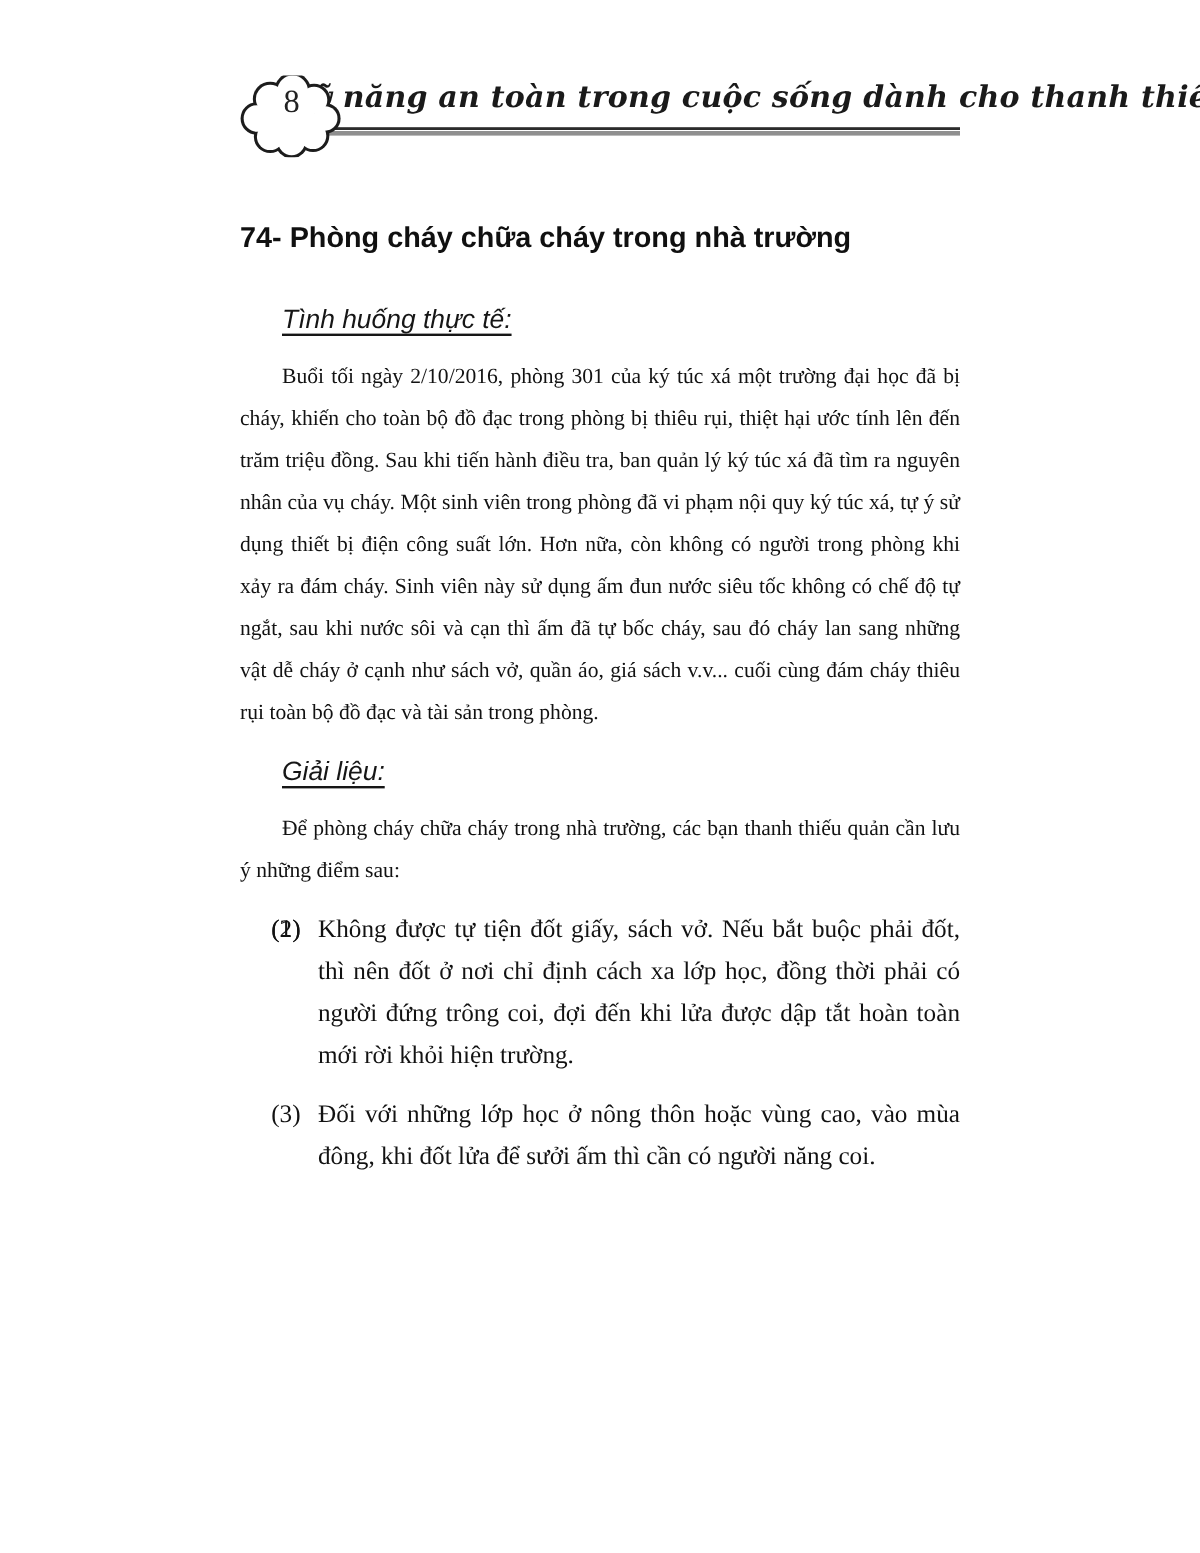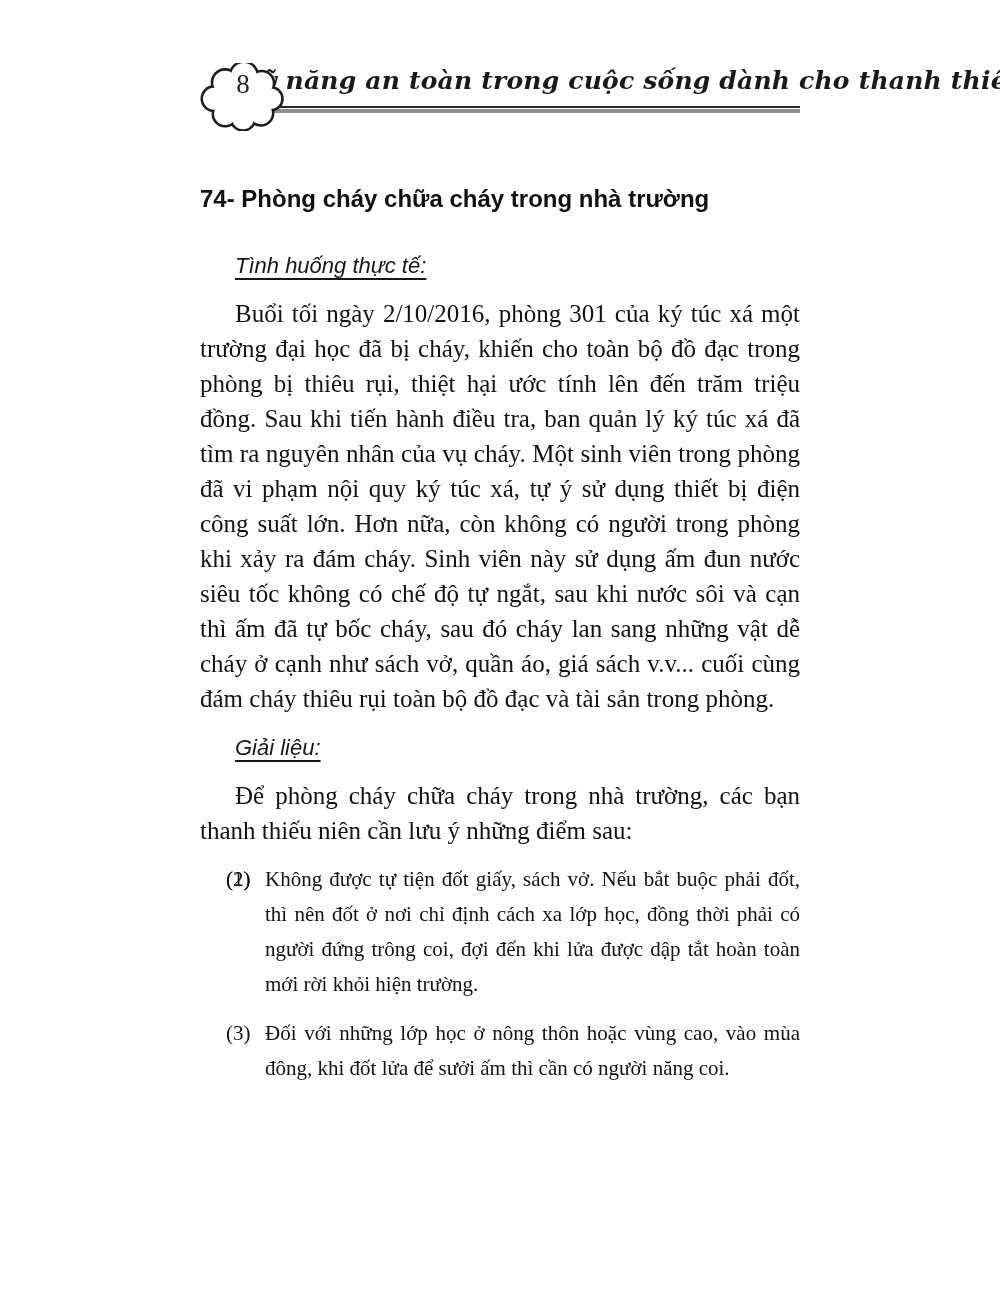--- a/index.html
+++ b/index.html
@@ -85,21 +85,21 @@
     line-height: 28px;
     color: #161616;
     text-decoration: underline;
     text-decoration-thickness: 1.5px;
     text-underline-offset: 5px;
     width: fit-content;
   }
 
   .body-par {
     margin: 0 0 10px 0;
-    font-size: 25px;
+    font-size: 18px;
     line-height: 35px;
     text-align: justify;
     text-indent: 35px;
     color: #121212;
   }
   .body-par.last-of-block { margin-bottom: 18px; }
 
   .numlist { list-style: none; margin: 6px 0 0 0; padding: 0; }
   .numitem {
     position: relative;
@@ -161,21 +161,21 @@
 
     <h1 class="heading">74- Phòng cháy chữa cháy trong nhà trường</h1>
 
     <div class="sublabel">Tình huống thực tế:</div>
 
     <p class="body-par last-of-block">Buổi tối ngày 2/10/2016, phòng 301 của ký túc xá một trường đại học đã bị cháy, khiến cho toàn bộ đồ đạc trong phòng bị thiêu rụi, thiệt hại ước tính lên đến trăm triệu đồng. Sau khi tiến hành điều tra, ban quản lý ký túc xá đã tìm ra nguyên nhân của vụ cháy. Một sinh viên trong phòng đã vi phạm nội quy ký túc xá, tự ý sử dụng thiết bị điện công suất lớn. Hơn nữa, còn không có người trong phòng khi xảy ra đám cháy. Sinh viên này sử dụng ấm đun nước siêu tốc không có chế độ tự ngắt, sau khi nước sôi và cạn thì ấm đã tự bốc cháy, sau đó cháy lan sang những vật dễ cháy ở cạnh như sách vở, quần áo, giá sách v.v... cuối cùng đám cháy thiêu rụi toàn bộ đồ đạc và tài sản trong phòng.</p>
 
     <div class="sublabel">Giải liệu:</div>
 
 
-    <p class="body-par">Để phòng cháy chữa cháy trong nhà trường, các bạn thanh thiếu niên cần lưu ý những điểm sau:</p>
+    <p class="body-par">Để phòng cháy chữa cháy trong nhà trường, các bạn thanh thiếu quản cần lưu ý những điểm sau:</p>
 
     <ol class="numlist">
       <li class="numitem">
         <span class="marker">(1)</span>
       </li>
       <li class="numitem">
         <span class="marker">(2)</span>
         <span class="itemtext">Không được tự tiện đốt giấy, sách vở. Nếu bắt buộc phải đốt, thì nên đốt ở nơi chỉ định cách xa lớp học, đồng thời phải có người đứng trông coi, đợi đến khi lửa được dập tắt hoàn toàn mới rời khỏi hiện trường.</span>
       </li>
       <li class="numitem">

